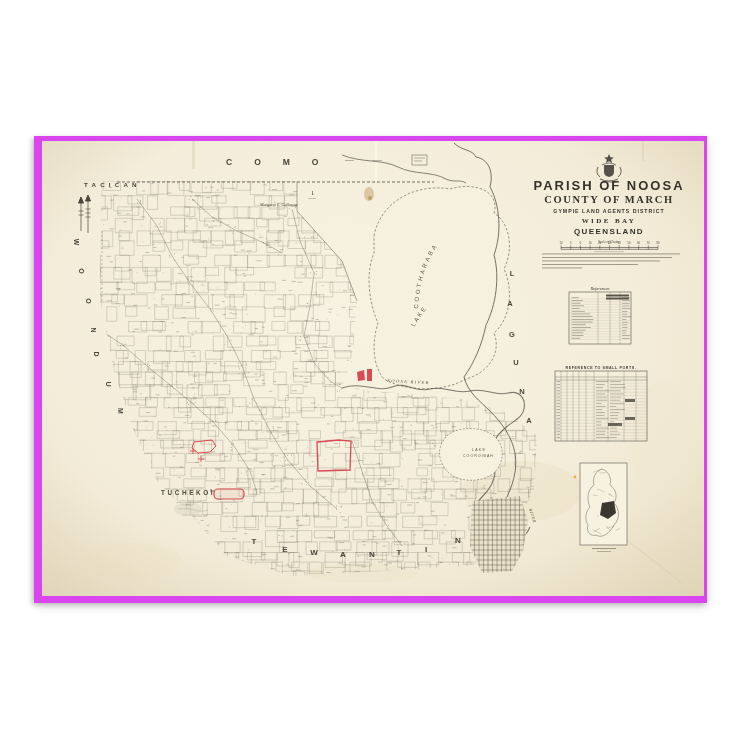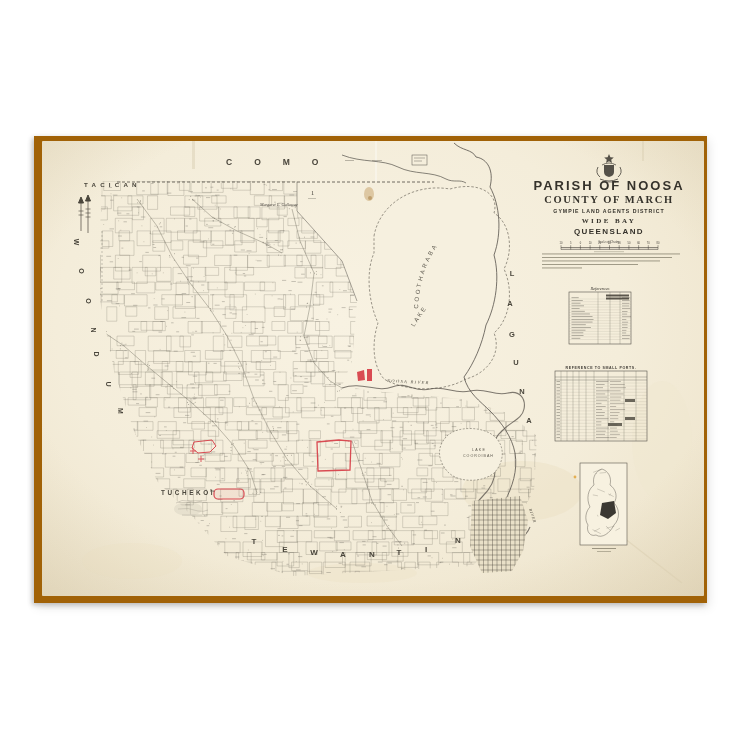--- a/index.html
+++ b/index.html
@@ -3,21 +3,21 @@
 <meta charset="utf-8">
 <style>
   html,body{margin:0;padding:0;}
   body{
     width:740px;height:740px;background:#ffffff;overflow:hidden;
     font-family:"Liberation Sans", sans-serif;position:relative;
   }
   .stage{position:absolute;inset:0;background:#ffffff;}
   .poster{
     position:absolute;left:34px;top:136px;width:673px;height:467px;
-    background:#a16207;
+    background:#d946ef;
     box-shadow:-2px 2px 5px rgba(0,0,0,0.22), 2px 4px 10px rgba(0,0,0,0.10);
   }
   .paper{
     position:absolute;left:8px;top:5px;right:3px;bottom:7px;
     background:radial-gradient(ellipse at 45% 40%, #f8f2e2 0%, #f4edda 55%, #ece1c7 100%);
     border-radius:1px;overflow:hidden;
   }
   .paper svg{position:absolute;inset:0;width:100%;height:100%;display:block;}
   text{user-select:none;}
 </style>

